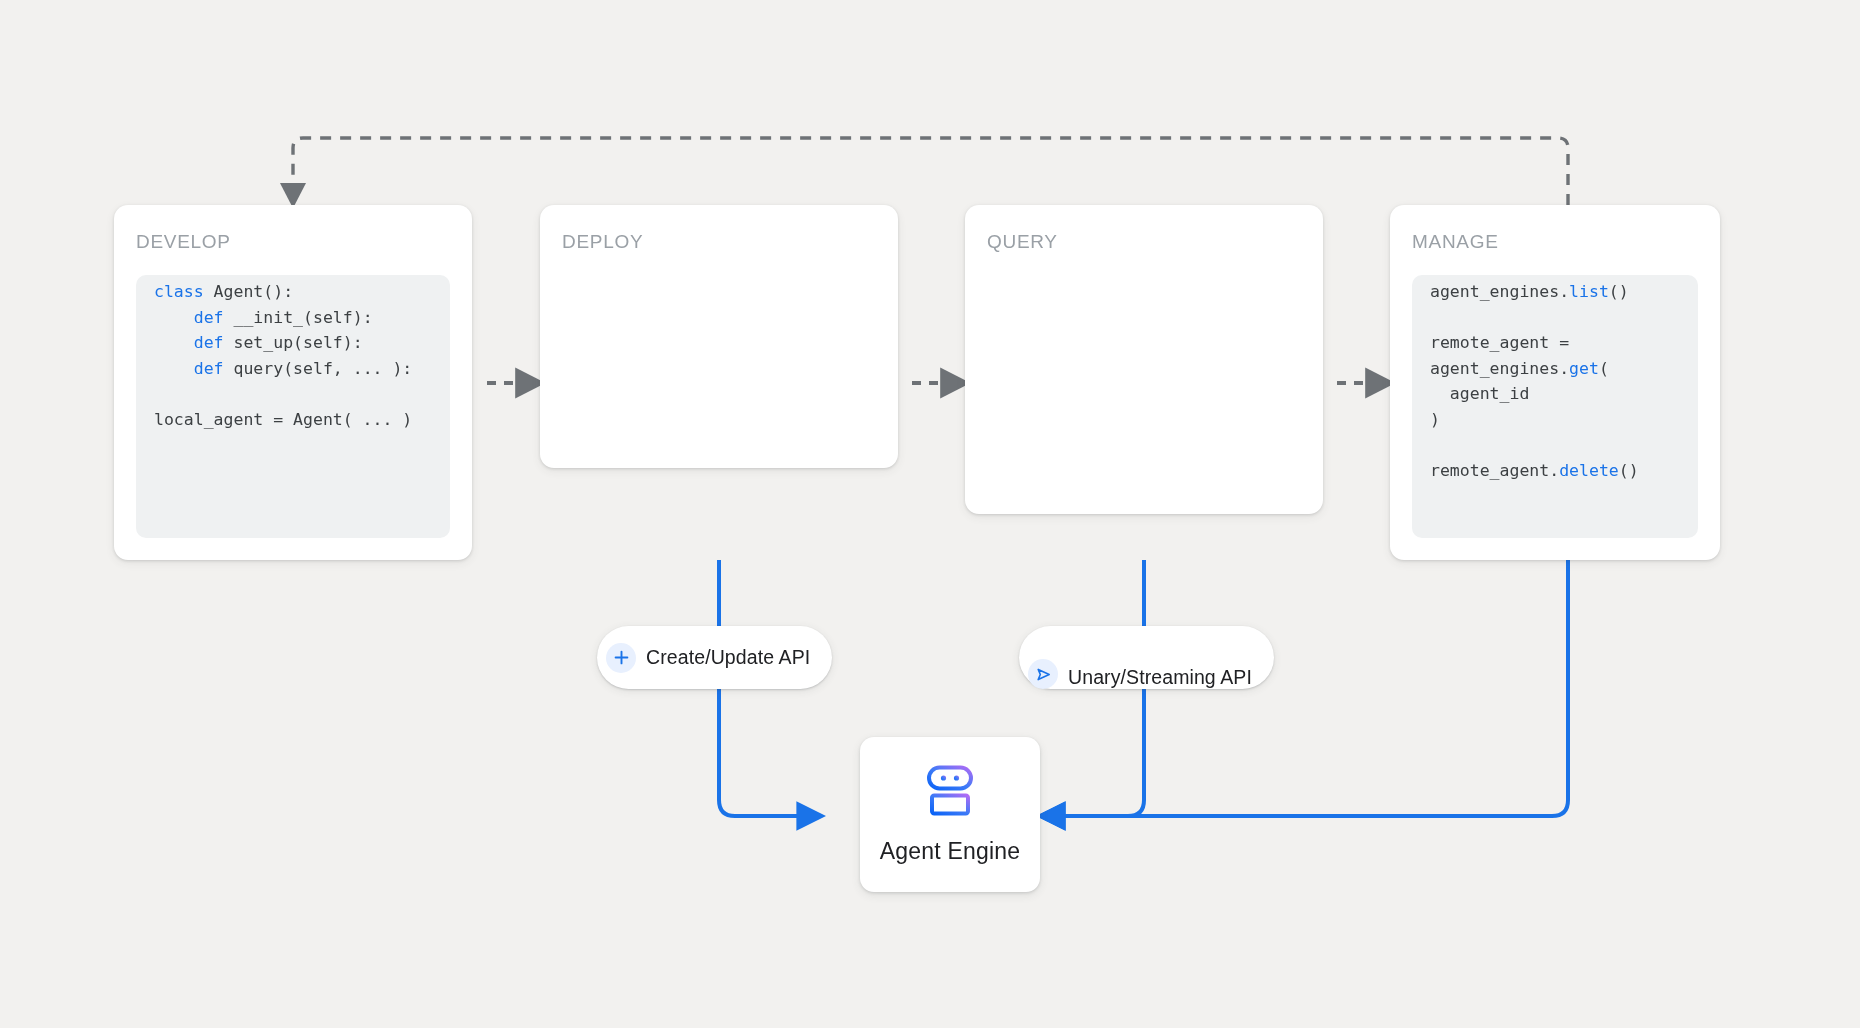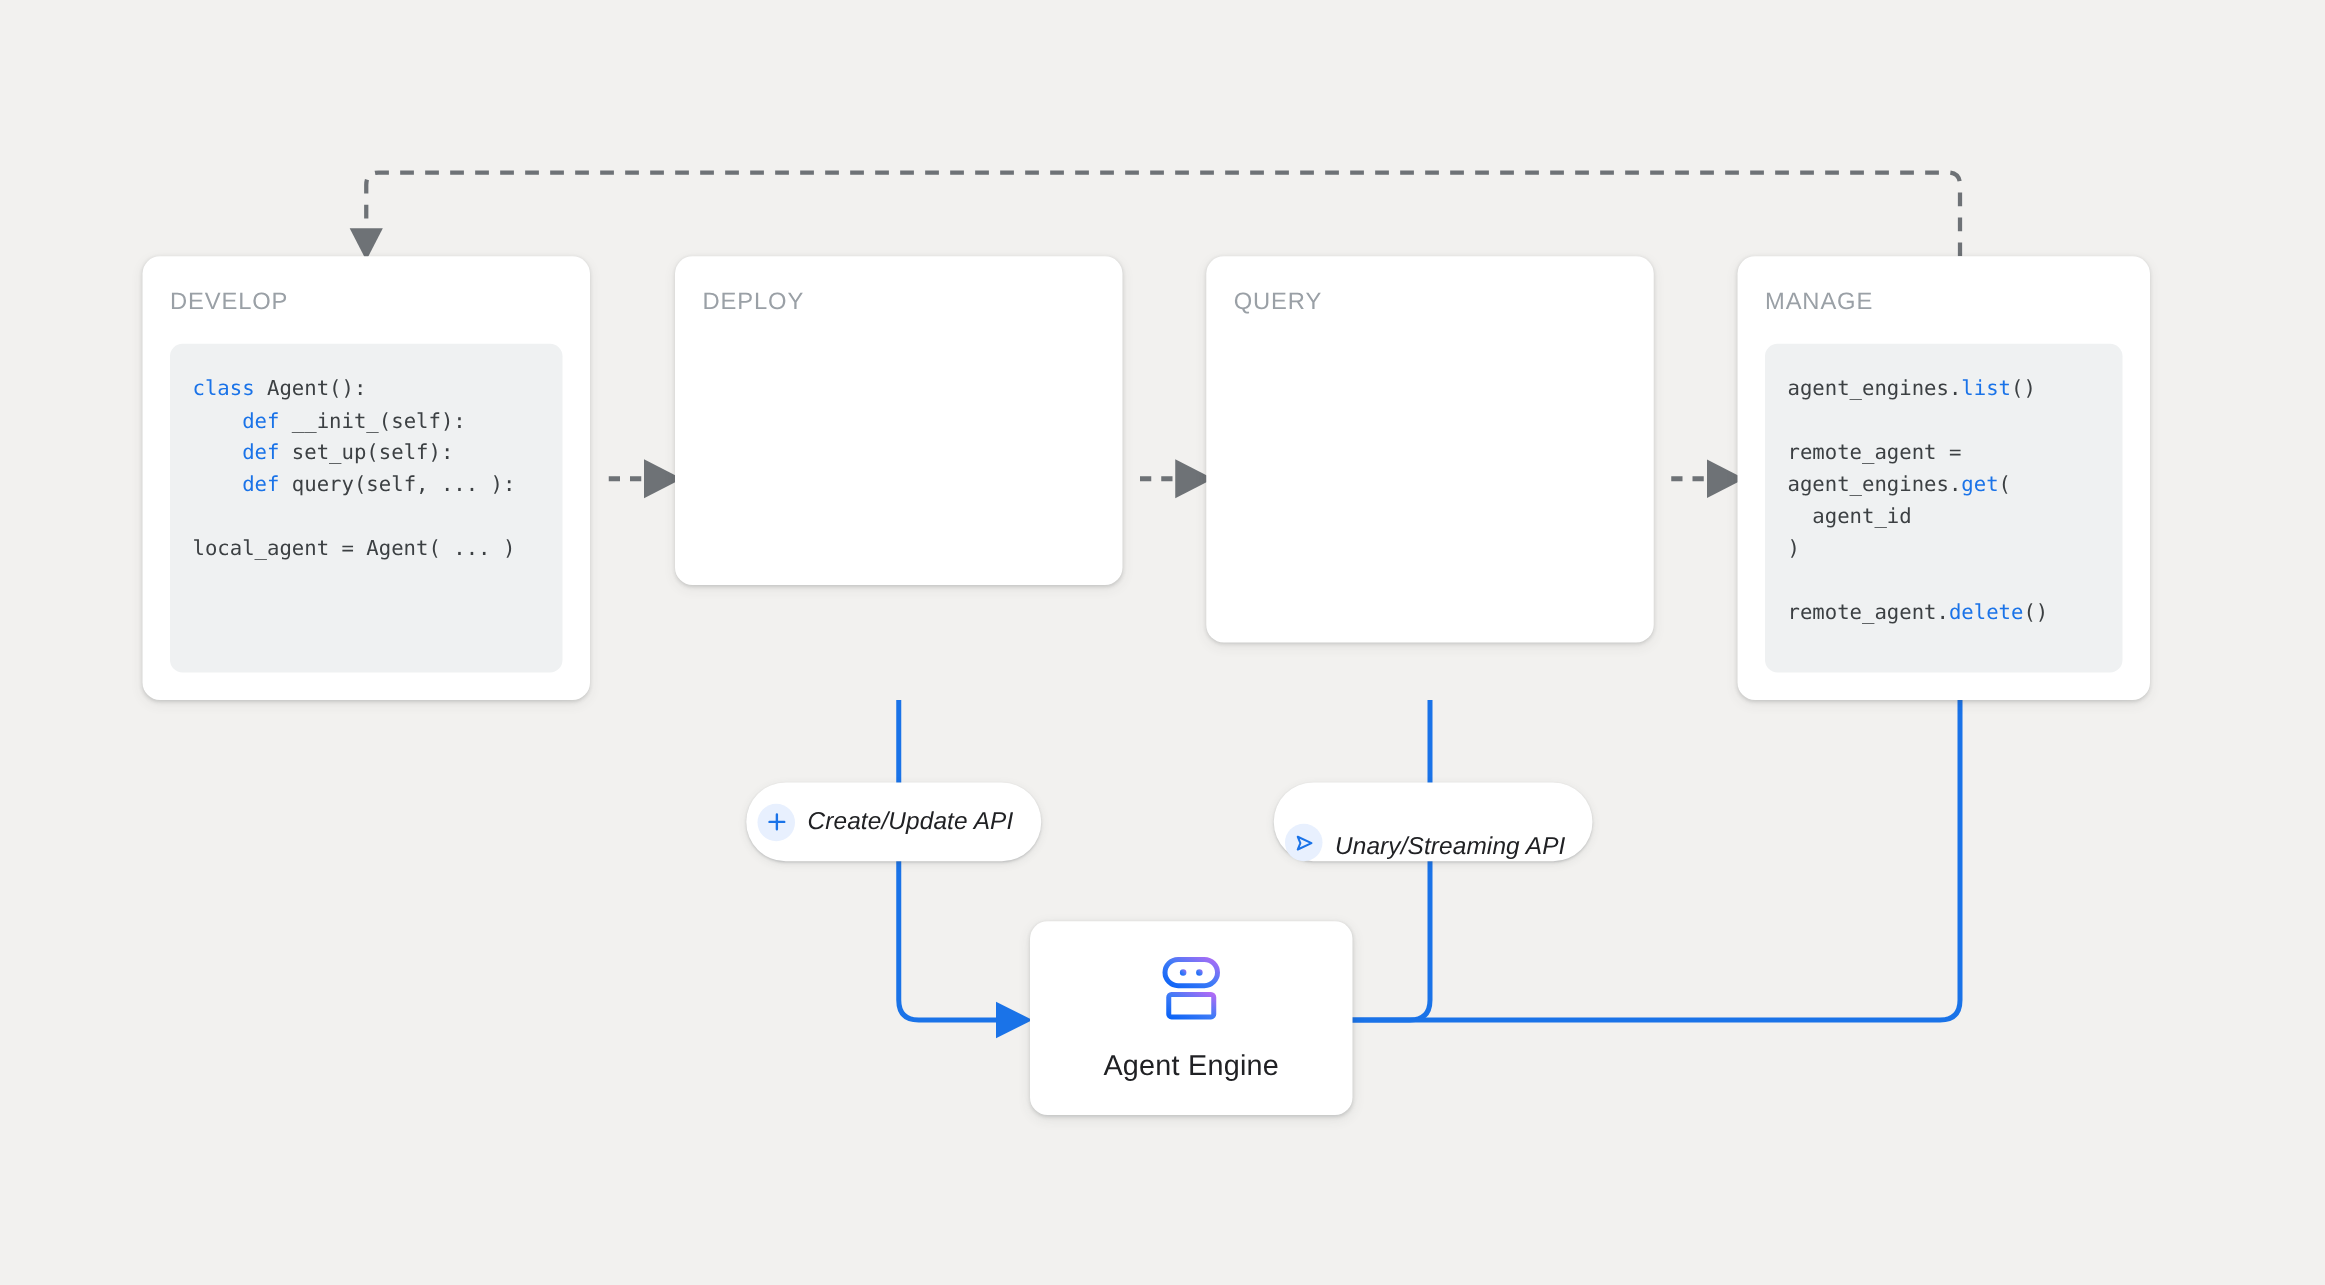--- a/index.html
+++ b/index.html
@@ -51,21 +51,21 @@
     letter-spacing: .7px;
     color: #9aa0a6;
     font-weight: 400;
     margin-bottom: 22px;
     white-space: nowrap;
   }
 
   .code-box {
     background: #eff1f2;
     border-radius: 10px;
-    padding: 23px 18px;
+    padding: 4px 18px;
     flex: 1;
     font-family: "DejaVu Sans Mono", "Liberation Mono", monospace;
     font-size: 16.5px;
     line-height: 1.55;
     color: #3c4043;
     white-space: pre;
     overflow: hidden;
   }
 
   .kw   { color: #1a73e8; }
@@ -84,21 +84,20 @@
     height: 63px;
     background: #ffffff;
     border-radius: 999px;
     box-shadow: 0 1px 2px rgba(60,64,67,.22), 0 2px 8px rgba(60,64,67,.10);
     display: flex;
     align-items: center;
     gap: 10px;
     padding: 0 22px 0 9px;
     z-index: 5;
     white-space: nowrap;
-    font-style: italic;
   }
 
   .pill-icon {
     width: 30px; height: 30px;
     border-radius: 50%;
     background: #e8f0fe;
     display: flex;
     align-items: center;
     justify-content: center;
     flex: 0 0 auto;
@@ -111,23 +110,23 @@
     letter-spacing: .1px;
   }
 
   #pill-create { left: 597px;  top: 626px; }
   #pill-unary  { left: 1019px; top: 626px; align-items: flex-end; }
   #pill-list   { left: 1448px; top: 626px; }
 
   
   #agent-engine {
     position: absolute;
-    left: 824px;
+    left: 860px;
     top: 737px;
-    width: 258px;
+    width: 180px;
     height: 155px;
     background: #ffffff;
     border-radius: 14px;
     box-shadow: 0 1px 3px rgba(60,64,67,.18), 0 3px 10px rgba(60,64,67,.10);
     z-index: 5;
     display: flex;
     flex-direction: column;
     align-items: center;
     justify-content: center;
     gap: 14px;

